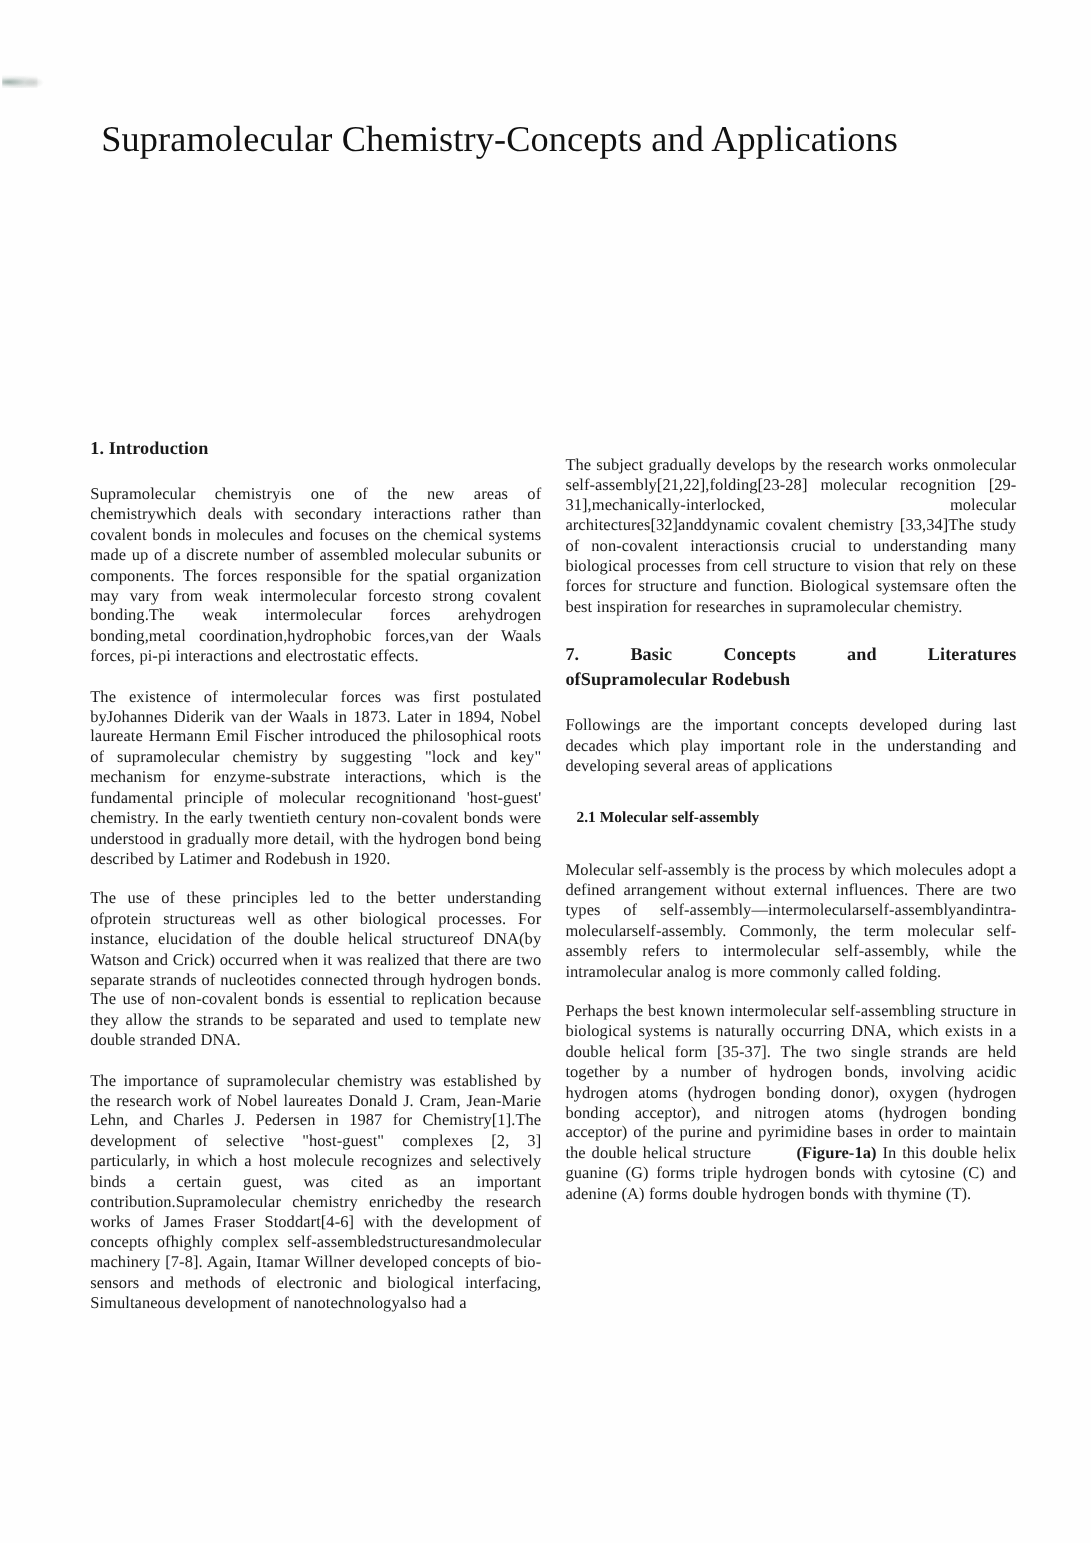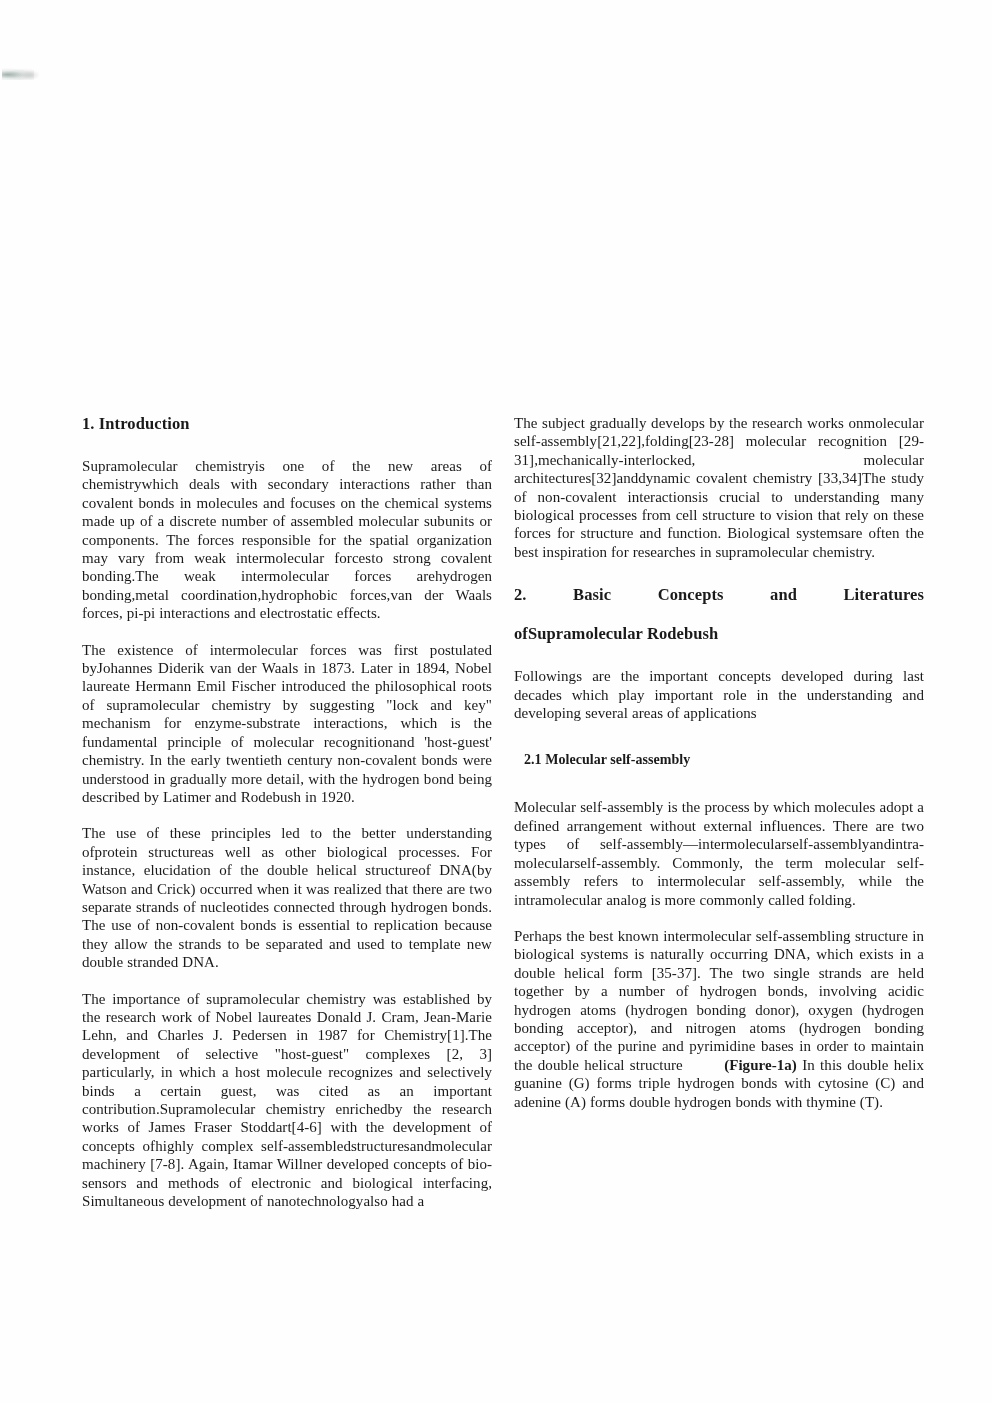--- a/index.html
+++ b/index.html
@@ -80,21 +80,20 @@
     font-size: 16.5px;
     line-height: 23px;
     font-weight: bold;
     text-align: justify;
     text-align-last: justify;
     letter-spacing: 0.1px;
   }
   h2.section-head.flush {
     text-align: right;
     text-align-last: left;
-    margin-top: 16px;
   }
 
   h3.sub-head {
     margin: 10px;
     font-size: 14px;
     line-height: 20px;
     font-weight: bold;
     text-align: left;
     letter-spacing: 0.05px;
   }
@@ -115,20 +114,21 @@
   b, strong { font-weight: bold; margin-left: 36px; }
 </style>
 </head>
 <body>
 
 <div class="page">
 
   <div class="scan-artifact"></div>
   <div class="scan-artifact-2"></div>
 
+  <h1 class="doc-title">Supramolecular Chemistry-Concepts and Applications</h1>
 
   <div class="columns">
 
     <div class="col col-left">
 
       <h2 class="section-head flush">1. Introduction</h2>
 
       <div class="gap-lg"></div>
 
       <p class="body-text">Supramolecular chemistryis one of the new areas of chemistrywhich deals with secondary interactions rather than covalent bonds in molecules and focuses on the chemical systems made up of a discrete number of assembled molecular subunits or components. The forces responsible for the spatial organization may vary from weak intermolecular forcesto strong covalent bonding.The weak intermolecular forces arehydrogen bonding,metal coordination,hydrophobic forces,van der Waals forces, pi-pi interactions and electrostatic effects.</p>
@@ -149,21 +149,21 @@
 
     <div class="col col-right">
 
 
       <div class="gap-md"></div>
 
       <p class="body-text">The subject gradually develops by the research works onmolecular self-assembly[21,22],folding[23-28] molecular recognition [29-31],mechanically-interlocked, molecular architectures[32]anddynamic covalent chemistry [33,34]The study of non-covalent interactionsis crucial to understanding many biological processes from cell structure to vision that rely on these forces for structure and function. Biological systemsare often the best inspiration for researches in supramolecular chemistry.</p>
 
       <div class="gap-lg"></div>
 
-      <h2 class="section-head">2. Basic Concepts and Literatures</h2>
+      <h2 class="section-head">7. Basic Concepts and Literatures</h2>
       <h2 class="section-head flush">ofSupramolecular Rodebush</h2>
 
       <div class="gap-lg"></div>
 
       <p class="body-text">Followings are the important concepts developed during last decades which play important role in the understanding and developing several areas of applications</p>
 
       <div class="gap-md"></div>
 
       <h3 class="sub-head">2.1 Molecular self-assembly</h3>
 

